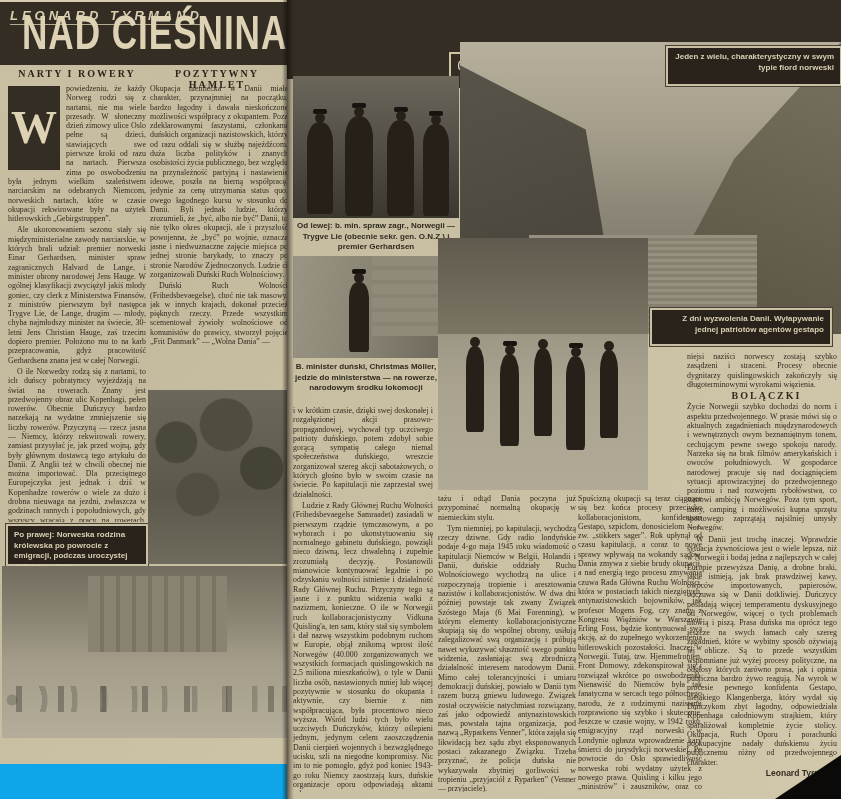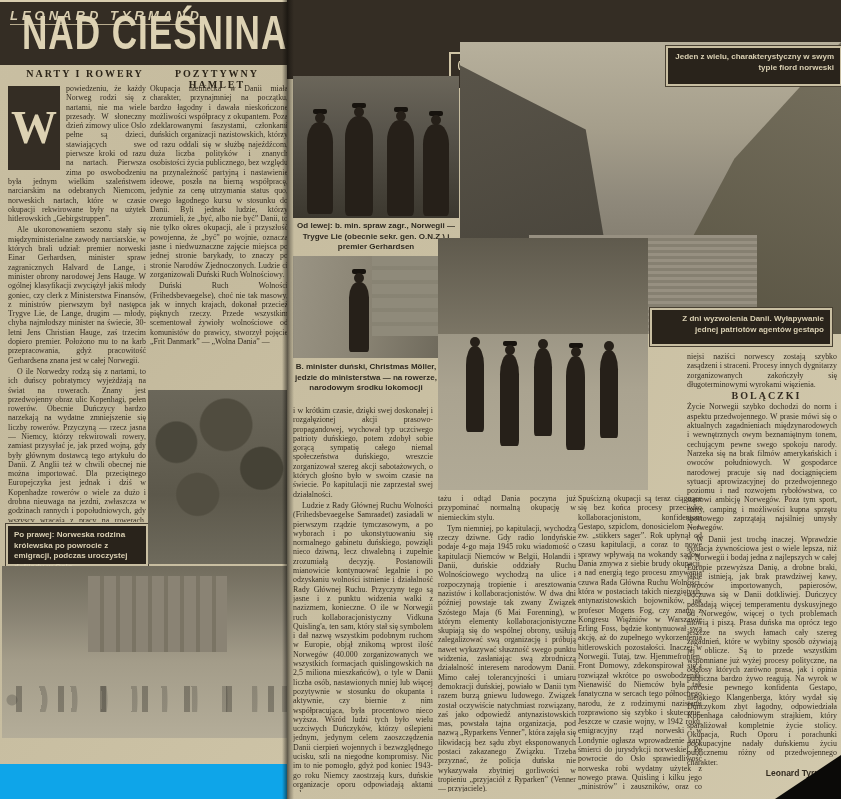--- a/index.html
+++ b/index.html
@@ -93,21 +93,21 @@
 
   <div class="abs page page-left">
 
     <div class="abs band band-left">
       <div class="abs byline">LEONARD TYRMAND</div>
       <div class="abs headline hl-left">
         <span>NAD CIEŚNINAMI</span>
       </div>
     </div>
 
-    <div class="abs sec-h" style="left:16px;top:68px;width:138px;">NARTY I ROWERY</div>
+    <div class="abs sec-h" style="left:8px;top:68px;width:138px;">NARTY I ROWERY</div>
     <div class="abs sec-h" style="left:148px;top:68px;width:138px;">POZYTYWNY HAMLET</div>
 
     <div class="abs col" style="left:8px;top:84px;width:138px;height:438px;">
       <div class="dropbox">
         <span>W</span>
       </div>
       <p class="noind">powiedzeniu, że każdy Norweg rodzi się z nartami, nie ma wiele przesady. W słoneczny dzień zimowy ulice Oslo pełne są dzieci, stawiających swe pierwsze kroki od razu na nartach. Pierwsza zima po oswobodzeniu była jednym wielkim szaleństwem narciarskim na odebranych Niemcom, norweskich nartach, które w czasie okupacji rekwirowane były na użytek hitlerowskich „Gebirgstruppen”.</p>
       <p>Ale ukoronowaniem sezonu stały się międzyministerialne zawody narciarskie, w których brali udział: premier norweski Einar Gerhardsen, minister spraw zagranicznych Halvard de Lange, i minister obrony narodowej Jens Hauge. W ogólnej klasyfikacji zwyciężył jakiś młody goniec, czy clerk z Ministerstwa Finansów, z ministrów pierwszym był następca Trygve Lie, de Lange, drugim — młody, chyba najmłodszy minister na świecie, 30-letni Jens Christian Hauge, zaś trzecim dopiero premier. Położono mu to na karb przepracowania, gdyż pracowitość Gerhardsena znana jest w całej Norwegii.</p>
       <p>O ile Norwedzy rodzą się z nartami, to ich duńscy pobratymcy wyjeżdżają na świat na rowerach. Znany jest przedwojenny obraz ulic Kopenhagi, pełen rowerów. Obecnie Duńczycy bardzo narzekają na wydatne zmniejszenie się liczby rowerów. Przyczyną — rzecz jasna — Niemcy, którzy rekwirowali rowery, zamiast przysyłać je, jak przed wojną, gdy były głównym dostawcą tego artykułu do Danii. Z Anglii też w chwili obecnej nie można importować. Dla przeciętnego Europejczyka jest jednak i dziś w Kopenhadze rowerów o wiele za dużo i drobna nieuwaga na jezdni, zwłaszcza w godzinach rannych i popołudniowych, gdy wszyscy wracają z pracy na rowerach, grozi poważnymi skutkami. Mimo to skarżą się Duńczycy, że rowery są stare, nie tak efektowne, jak dawniej i że jest ich mało, mało, jeszcze mało...</p>
     </div>
@@ -209,21 +209,21 @@
     <div class="abs col" style="left:151px;top:494px;width:138px;height:298px;">
       <p class="noind">tażu i odtąd Dania poczyna już przypominać normalną okupację w niemieckim stylu.</p>
       <p>Tym niemniej, po kapitulacji, wychodzą rzeczy dziwne. Gdy radio londyńskie podaje 4-go maja 1945 roku wiadomość o kapitulacji Niemców w Belgii, Holandii i Danii, duńskie oddziały Ruchu Wolnościowego wychodzą na ulice i rozpoczynają tropienie i aresztowania nazistów i kollaboracjonistów. W dwa dni później powstaje tak zwany Związek Szóstego Maja (6 Mai Forenning), w którym elementy kollaboracjonistyczne skupiają się do wspólnej obrony, usiłują zalegalizować swą organizację i próbują nawet wykazywać słuszność swego punktu widzenia, zasłaniając swą zbrodniczą działalność interesem narodowym Danii. Mimo całej tolerancyjności i umiaru demokracji duńskiej, powiało w Danii tym razem burzą gniewu ludowego. Związek został oczywiście natychmiast rozwiązany, zaś jako odpowiedź antynazistowskich mas, powstała tajna organizacja, pod nazwą „Ryparkens Venner”, która zajęła się likwidacją bez sądu zbyt eksponowanych postaci zakazanego Związku. Trzeba przyznać, że policja duńska nie wykazywała zbytniej gorliwości w tropieniu „przyjaciół z Ryparken” (Venner — przyjaciele).</p>
     </div>
 
     <div class="abs col" style="left:291px;top:494px;width:124px;height:298px;">
       <p class="noind">Spuścizną okupacji są teraz ciągnące się bez końca procesy przeciwko kollaboracjonistom, konfidentom Gestapo, szpiclom, donosicielom — t. zw. „stikkers sager”. Rok upłynął od czasu kapitulacji, a coraz to nowe sprawy wpływają na wokandy sądów. Dania zmywa z siebie brudy okupacji, a nad energią tego procesu zmywania czuwa Rada Główna Ruchu Wolności, która w postaciach takich niezgiętych, antynazistowskich bojowników, jak profesor Mogens Fog, czy znany z Kongresu Więźniów w Warszawie Erling Foss, będzie kontynuował swą akcję, aż do zupełnego wykorzenienia hitlerowskich pozostałości. Inaczej w Norwegii. Tutaj, tzw. Hjemmefronten, Front Domowy, zdekonspirował się i rozwiązał wkrótce po oswobodzeniu. Nienawiść do Niemców była tak fanatyczna w sercach tego północnego narodu, że z rodzimymi nazistami rozprawiono się szybko i skutecznie. Jeszcze w czasie wojny, w 1942 roku, emigracyjny rząd norweski w Londynie ogłasza wprowadzenie kary śmierci do jurysdykcji norweskiej. Po powrocie do Oslo sprawiedliwość norweska robi wydatny użytek z nowego prawa. Quisling i kilku jego „ministrów” i zauszników, oraz co niebezpiecz-</p>
     </div>
 
     <div class="abs col" style="left:400px;top:352px;width:150px;height:426px;">
-      <p class="noind">niejsi naziści norwescy zostają szybko zasądzeni i straceni. Procesy innych dygnitarzy zorganizowanych zakończyły się długoterminowymi wyrokami więzienia.</p>
+      <p class="noind">niejsi naziści norwescy zostają szybko zasądzeni i straceni. Procesy obecnie dygnitarzy quislingowskich zakończyły się długoterminowymi wyrokami więzienia.</p>
       <p class="bol-title">BOLĄCZKI</p>
       <p class="noind">Życie Norwegii szybko dochodzi do norm i aspektu przedwojennego. W prasie mówi się o aktualnych zagadnieniach międzynarodowych i wewnętrznych owym beznamiętnym tonem, cechującym pewne swego spokoju narody. Narzeka się na brak filmów amerykańskich i owoców południowych. W gospodarce narodowej pracuje się nad dociągnięciem sytuacji aprowizacyjnej do przedwojennego poziomu i nad rozwojem rybołówstwa, co stanowi ambicję Norwegów. Poza tym sport, narty, camping i możliwości kupna sprzętu sportowego zaprzątają najsilniej umysły Norwegów.</p>
       <p>W Danii jest trochę inaczej. Wprawdzie sytuacja żywnościowa jest o wiele lepsza, niż w Norwegii i bodaj jedna z najlepszych w całej Europie przewyższa Danię, a drobne braki, jakie istnieją, jak brak prawdziwej kawy, owoców importowanych, papierosów, odczuwa się w Danii dotkliwiej. Duńczycy posiadają więcej temperamentu dyskusyjnego od Norwegów, więcej o tych problemach mówią i piszą. Prasa duńska ma oprócz tego jeszcze na swych łamach cały szereg zagadnień, które w wybitny sposób ożywiają jej oblicze. Są to przede wszystkim wspomniane już wyżej procesy polityczne, na odgłosy których zarówno prasa, jak i opinia publiczna bardzo żywo reagują. Na wyrok w procesie pewnego konfidenta Gestapo, niejakiego Klangenberga, który wydał się Duńczykom zbyt łagodny, odpowiedziała Kopenhaga całodniowym strajkiem, który sparaliżował kompletnie życie stolicy. Okupacja, Ruch Oporu i porachunki pookupacyjne nadały duńskiemu życiu publicznemu różny od przedwojennego charakter.</p>
       <p class="sig">Leonard Tyrmand</p>
     </div>
 
     <div class="abs" style="left:528px;top:776px;font-weight:bold;font-size:11px;">9</div>
   </div>
 
   <div class="abs gutter"></div>

